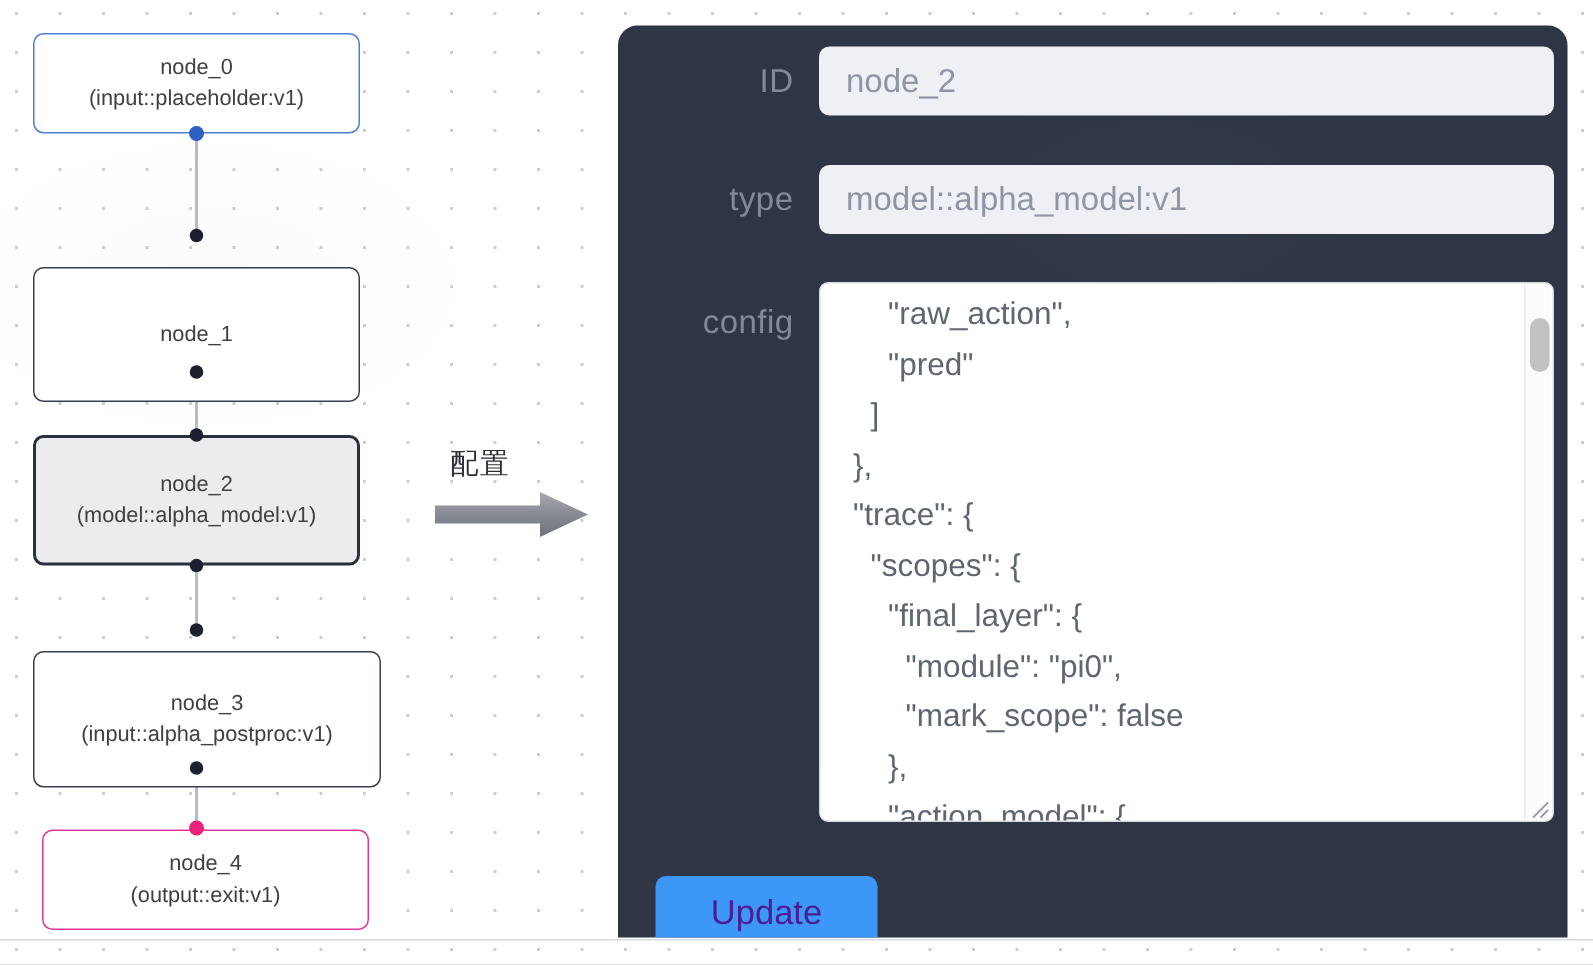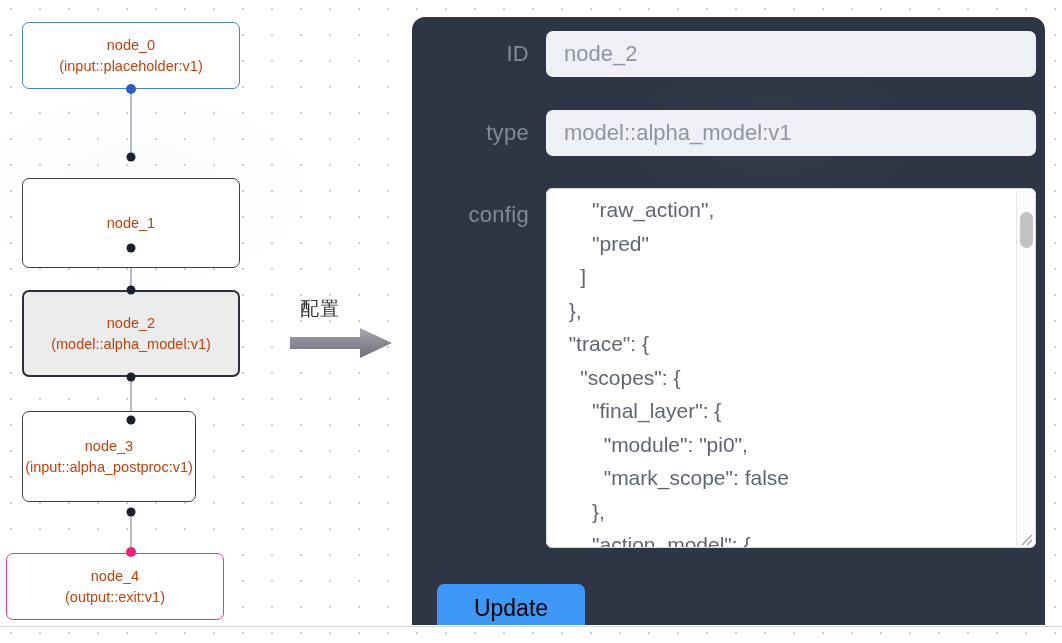--- a/index.html
+++ b/index.html
@@ -41,21 +41,21 @@
       radial-gradient(ellipse 300px 170px at 820px 380px, rgba(120,120,140,0.03), transparent 70%);
   }
 
   
   .node {
     position: absolute;
     box-sizing: border-box;
     background: #ffffff;
     border: 1.6px solid #3a3f50;
     border-radius: 7px;
-    color: #c2410c;
+    color: #404040;
     font-size: 14.5px;
     line-height: 21px;
     text-align: center;
     display: flex;
     align-items: center;
     justify-content: center;
     padding: 2px 8px;
     z-index: 5;
   }
   .node .lbl { display: block; }
@@ -202,21 +202,21 @@
     position: absolute;
     right: 3px; bottom: 2px;
     width: 16px; height: 16px;
   }
 
   #update-button {
     position: absolute;
     left: 25px; top: 567px;
     width: 148px; height: 48px;
     background: #3d97f7;
-    color: #000000;
+    color: #4c1d95;
     font-size: 23px;
     border: none;
     border-radius: 7px 7px 0 0;
     font-family: "Liberation Sans", sans-serif;
     text-align: center;
     line-height: 48px;
     cursor: pointer;
     padding: 0;
     z-index: 9;
     overflow: hidden;
@@ -262,30 +262,30 @@
 
   <div class="node is-selected" style="left:22px; top:290px; width:218px; height:87px;">
     <span>
       <span class="lbl">node_2</span>
       <span class="lbl">(model::alpha_model:v1)</span>
     </span>
   </div>
   <div class="handle" style="left:131px; top:290px;"></div>
   <div class="handle" style="left:131px; top:377px;"></div>
 
-  <div class="node" style="left:22px; top:411px; width:174px; height:91px;">
+  <div class="node" style="left:22px; top:434px; width:232px; height:91px;">
     <span>
       <span class="lbl">node_3</span>
       <span class="lbl">(input::alpha_postproc:v1)</span>
     </span>
   </div>
   <div class="handle" style="left:131px; top:420px;"></div>
   <div class="handle" style="left:131px; top:512px;"></div>
 
-  <div class="node is-output" style="left:6px; top:553px; width:218px; height:67px;">
+  <div class="node is-output" style="left:28px; top:553px; width:218px; height:67px;">
     <span>
       <span class="lbl">node_4</span>
       <span class="lbl">(output::exit:v1)</span>
     </span>
   </div>
   <div class="handle pink" style="left:131px; top:552px;"></div>
 
   <div id="arrow-group">
     <div id="arrow-caption">配置</div>
     <svg width="110" height="40" viewBox="0 0 110 40" style="position:absolute;left:0;top:30px;">

